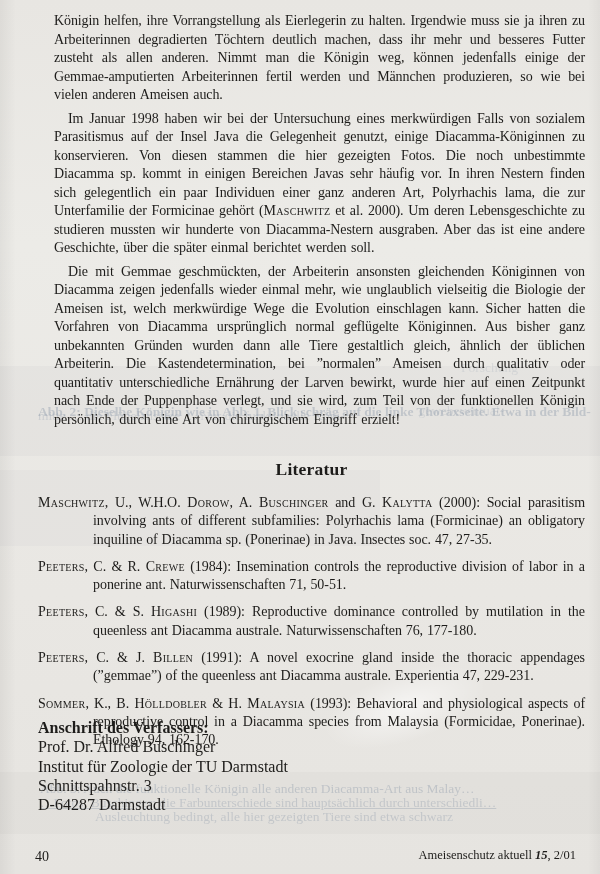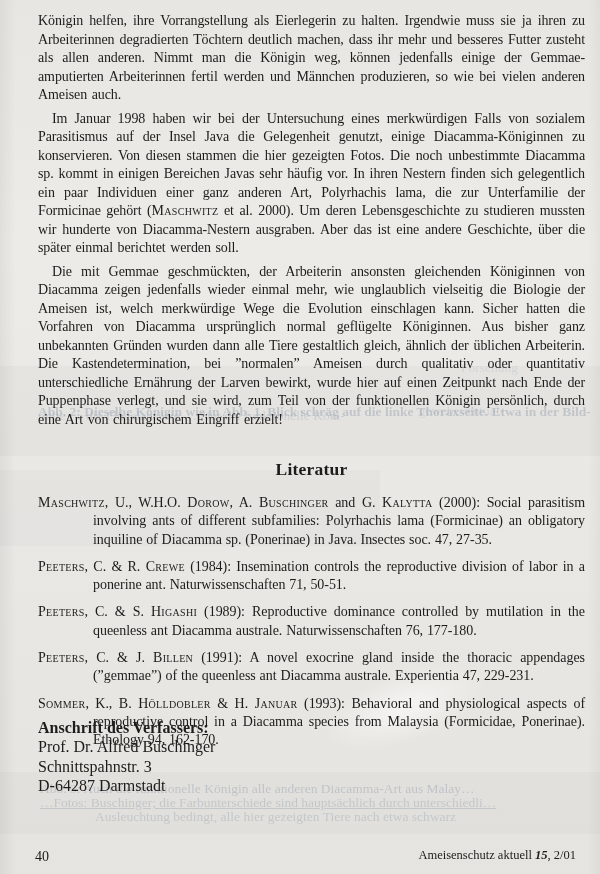--- a/index.html
+++ b/index.html
@@ -25,21 +25,21 @@
   
   .ghost{
     position:absolute;z-index:1;color:#7e8da1;opacity:0.34;
     filter:blur(0.5px);font-size:13.5px;white-space:nowrap;pointer-events:none;
   }
   .ghost.dim{opacity:0.17;}
   
   .content{position:absolute;left:38px;right:15px;top:12px;z-index:2;}
   p.body{
     font-size:14px;line-height:18.5px;text-align:justify;
-    margin:0 0 5px 0;word-spacing:1.2px;letter-spacing:-0.1px;
+    margin:0 0 5px 16px;word-spacing:1.2px;letter-spacing:-0.1px;
   }
   p.body.indent{text-indent:14px;}
   h2.literatur{
     font-size:17.5px;font-weight:bold;text-align:center;
     margin:30px 0 14px 0;letter-spacing:0.2px;
   }
   .ref{
     font-size:14px;line-height:18.3px;text-align:justify;
     margin:0 0 9px 0;padding-left:55px;text-indent:-55px;
     word-spacing:0.4px;letter-spacing:-0.05px;
@@ -63,39 +63,40 @@
   <div class="artifact edge-left"></div>
   <div class="artifact edge-right"></div>
   <div class="artifact crease"></div>
 
   <div class="ghost" style="left:38px;top:404px;font-weight:bold;">Abb. 2: Dieselbe Königin wie in Abb. 1, Blick schräg auf die linke Thoraxseite. Etwa in der Bild-</div>
   <div class="ghost" style="left:38px;top:408px;opacity:0.24;">mitte … die Flügelansätze … Nur die funktionelle Köni-</div>
   <div class="ghost dim" style="right:82px;top:360px;">Forschung</div>
   <div class="ghost dim" style="right:96px;top:377px;margin-top:26px;">gewebeventual-</div>
   <div class="ghost" style="left:40px;top:781px;">Abb. 3: Auch die funktionelle Königin alle anderen Diacamma-Art aus Malay…</div>
   <div class="ghost" style="left:40px;top:795px;opacity:0.3;text-decoration:underline;">…Fotos: Buschinger; die Farbunterschiede sind hauptsächlich durch unterschiedli…</div>
-  <div class="ghost" style="left:95px;top:809px;opacity:0.3;">Ausleuchtung bedingt, alle hier gezeigten Tiere nach etwa schwarz</div>
+  <div class="ghost" style="left:95px;top:809px;opacity:0.3;">Ausleuchtung bedingt, alle hier gezeigten Tiere sind etwa schwarz</div>
 
   <div class="content">
     <p class="body"><span>Königin helfen, ihre Vorrangstellung als Eierlegerin zu halten. Irgendwie muss sie ja ihren zu Arbeiterinnen degradierten Töchtern deutlich machen, dass ihr mehr und besseres Futter zusteht als allen anderen. Nimmt man die Königin weg, können jedenfalls einige der Gemmae-amputierten Arbeiterinnen fertil werden und Männchen produzieren, so wie bei vielen anderen Ameisen auch.</span></p>
     <p class="body indent"><span>Im Januar 1998 haben wir bei der Untersuchung eines merkwürdigen Falls von sozialem Parasitismus auf der Insel Java die Gelegenheit genutzt, einige </span><span class="s-i">Diacamma</span><span>-Königinnen zu konservieren. Von diesen stammen die hier gezeigten Fotos. Die noch unbestimmte </span><span class="s-i">Diacamma</span><span> sp. kommt in einigen Bereichen Javas sehr häufig vor. In ihren Nestern finden sich gelegentlich ein paar Individuen einer ganz anderen Art, </span><span class="s-i">Polyrhachis lama,</span><span> die zur Unterfamilie der Formicinae gehört (</span><span class="s-sc">Maschwitz</span><span> et al. 2000). Um deren Lebensgeschichte zu studieren mussten wir hunderte von </span><span class="s-i">Diacamma</span><span>-Nestern ausgraben. Aber das ist eine andere Geschichte, über die später einmal berichtet werden soll.</span></p>
     <p class="body indent"><span>Die mit Gemmae geschmückten, der Arbeiterin ansonsten gleichenden Königinnen von </span><span class="s-i">Diacamma</span><span> zeigen jedenfalls wieder einmal mehr, wie unglaublich vielseitig die Biologie der Ameisen ist, welch merkwürdige Wege die Evolution einschlagen kann. Sicher hatten die Vorfahren von </span><span class="s-i">Diacamma</span><span> ursprünglich normal geflügelte Königinnen. Aus bisher ganz unbekannten Gründen wurden dann alle Tiere gestaltlich gleich, ähnlich der üblichen Arbeiterin. Die Kastendetermination, bei ”normalen” Ameisen durch qualitativ oder quantitativ unterschiedliche Ernährung der Larven bewirkt, wurde hier auf einen Zeitpunkt nach Ende der Puppenphase verlegt, und sie wird, zum Teil von der funktionellen Königin persönlich, durch eine Art von chirurgischem Eingriff erzielt!</span></p>
 
     <h2 class="literatur">Literatur</h2>
 
     <p class="ref"><span class="s-sc">Maschwitz</span><span>, U., W.H.O. </span><span class="s-sc">Dorow</span><span>, A. </span><span class="s-sc">Buschinger</span><span> and G. </span><span class="s-sc">Kalytta</span><span> (2000): Social parasitism involving ants of different subfamilies: </span><span class="s-i">Polyrhachis lama</span><span> (Formicinae) an obligatory inquiline of </span><span class="s-i">Diacamma</span><span> sp. (Ponerinae) in Java. Insectes soc. 47, 27-35.</span></p>
     <p class="ref"><span class="s-sc">Peeters</span><span>, C. &amp; R. </span><span class="s-sc">Crewe</span><span> (1984): Insemination controls the reproductive division of labor in a ponerine ant. Naturwissenschaften 71, 50-51.</span></p>
     <p class="ref"><span class="s-sc">Peeters</span><span>, C. &amp; S. </span><span class="s-sc">Higashi</span><span> (1989): Reproductive dominance controlled by mutilation in the queenless ant </span><span class="s-i">Diacamma australe</span><span>. Naturwissenschaften 76, 177-180.</span></p>
     <p class="ref"><span class="s-sc">Peeters</span><span>, C. &amp; J. </span><span class="s-sc">Billen</span><span> (1991): A novel exocrine gland inside the thoracic appendages (”gemmae”) of the queenless ant </span><span class="s-i">Diacamma australe</span><span>. Experientia 47, 229-231.</span></p>
-    <p class="ref"><span class="s-sc">Sommer</span><span>, K., B. </span><span class="s-sc">Hölldobler</span><span> &amp; H. </span><span class="s-sc">Januar</span><span> (1993): Behavioral and physiological aspects of reproductive control in a </span><span class="s-i">Diacamma</span><span> species from Malaysia (Formicidae, Ponerinae). Ethology 94, 162-170.</span></p>
+    <p class="ref"><span class="s-sc">Sommer</span><span>, K., B. </span><span class="s-sc">Hölldobler</span><span> &amp; H. </span><span class="s-sc">Malaysia</span><span> (1993): Behavioral and physiological aspects of reproductive control in a </span><span class="s-i">Diacamma</span><span> species from Malaysia (Formicidae, Ponerinae). Ethology 94, 162-170.</span></p>
   </div>
 
   <div class="address">
     <div class="head">Anschrift des Verfassers:</div>
     <div>Prof. Dr. Alfred Buschinger</div>
+    <div>Institut für Zoologie der TU Darmstadt</div>
     <div>Schnittspahnstr. 3</div>
     <div>D-64287 Darmstadt</div>
   </div>
 
   <div class="footer-pagenum">40</div>
   <div class="footer-journal"><span class="s-i">Ameisenschutz aktuell </span><span class="s-bi">15</span><span class="s-i">, 2/01</span></div>
 
 </div>
 
 </body></html>

